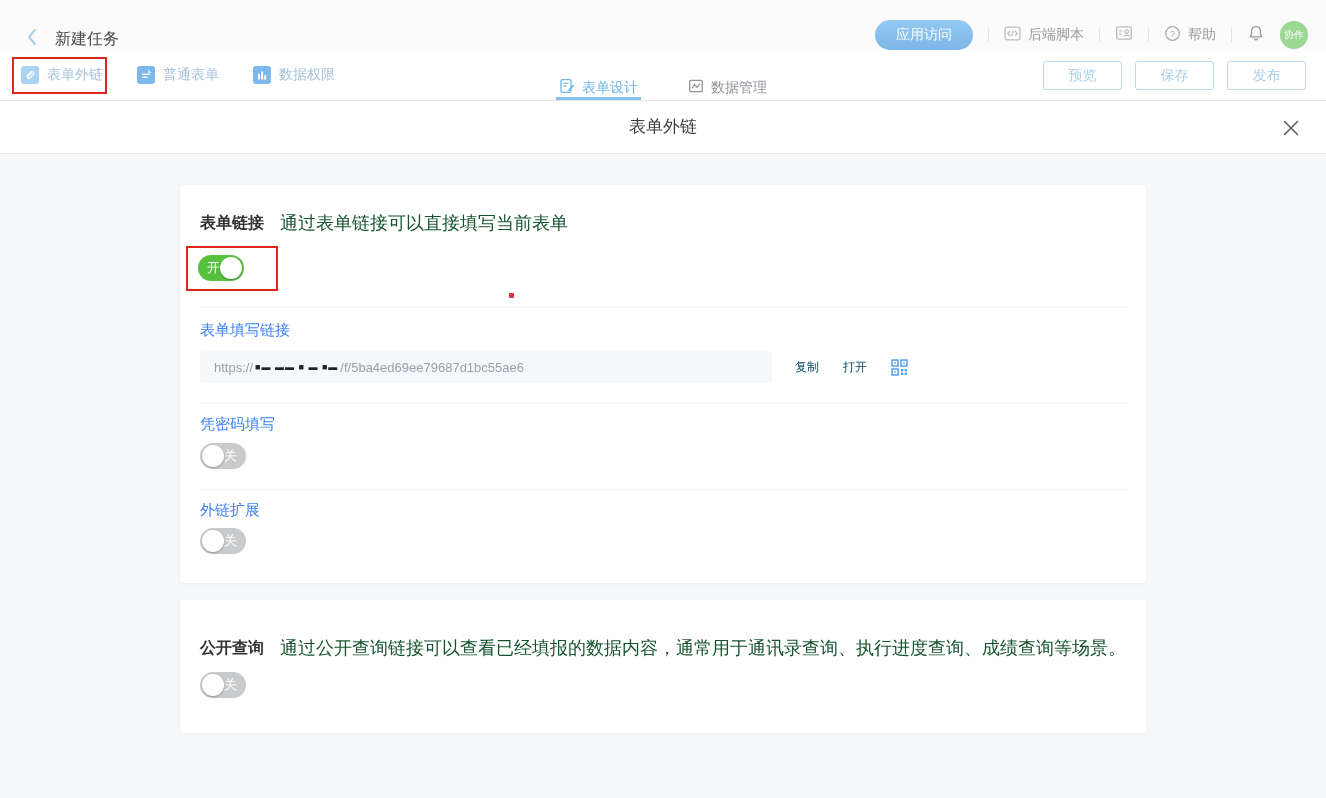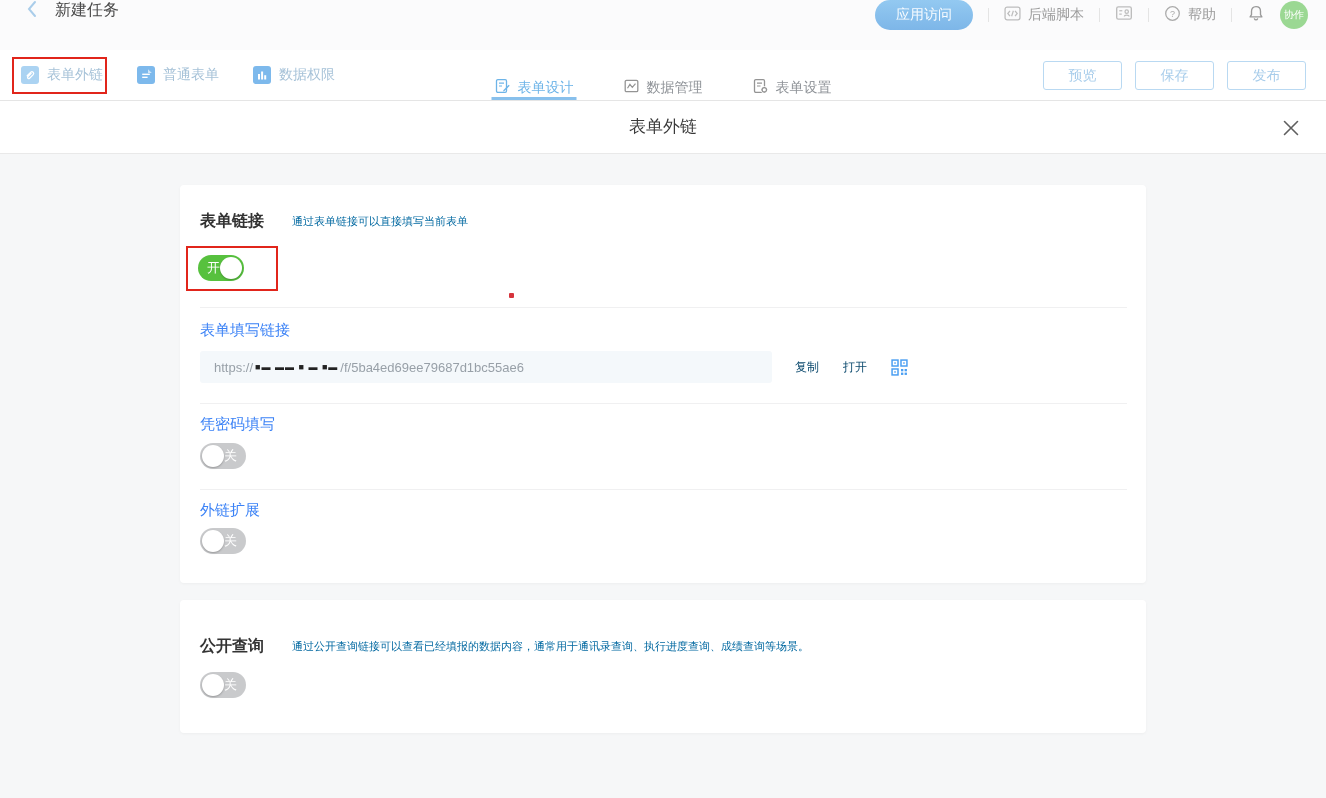--- a/index.html
+++ b/index.html
@@ -1,20 +1,20 @@
 <!DOCTYPE html>
 <html><head>
 <meta charset="utf-8">
 <style>
   * { margin:0; padding:0; box-sizing:border-box; }
   body { background:#e9eaeb; }
   .page{position:relative;width:1326px;height:798px;background:#f6f7f8;font-family:"Liberation Sans",sans-serif;overflow:hidden}
 
   
-  .hdr{position:absolute;top:0;left:0;right:0;height:50px;background:#fbfbfc;display:flex;align-items:flex-start;padding:0 18px 0 26px;}
+  .hdr{position:absolute;top:0;left:0;right:0;height:50px;background:#fbfbfc;display:flex;align-items:flex-end;padding:0 18px 0 26px;}
   .back-btn{display:flex;align-items:center;cursor:pointer}
   .hdr-title{font-size:16px;color:#4a4a4a;margin-left:17px}
   .hdr-right{margin-left:auto;display:flex;align-items:center;gap:15px}
   .pill{height:30px;padding:0 21px;border-radius:16px;background:linear-gradient(180deg,#93c9f1,#7db6e8);color:#f8fcff;font-size:14px;display:flex;align-items:center;border:none;cursor:pointer}
   .vsep{width:1px;height:14px;background:#e4e4e4}
   .hitem{display:flex;align-items:center;gap:7px;color:#9b9b9b;font-size:14px;cursor:pointer}
   .iconbtn{display:flex;align-items:center;cursor:pointer}
   .avatar{width:28px;height:28px;border-radius:50%;background:#9bd893;color:#fff;font-size:10px;display:flex;align-items:center;justify-content:center;cursor:pointer}
 
   
@@ -35,21 +35,21 @@
   .mbar{position:absolute;top:101px;left:0;right:0;height:53px;background:#fff;border-bottom:1px solid #e9e9e9}
   .mtitle{text-align:center;line-height:52px;font-size:17px;color:#3a3a3a}
   .mclose{position:absolute;right:25px;top:17px;width:20px;height:20px;cursor:pointer}
 
   
   .card{position:absolute;left:180px;width:966px;background:#fff;border-radius:4px;box-shadow:0 1px 3px rgba(0,0,0,.04)}
   .card1{top:185px;height:398px}
   .card2{top:600px;height:133px}
   .ctitle-row{position:absolute;left:20px;display:flex;align-items:center}
   .card-h{font-size:16px;font-weight:bold;color:#333}
-  .card-d{font-size:11px;color:#0369a1;margin-left:28px}
+  .card-d{font-size:18px;color:#14532d;margin-left:16px}
   .divider{position:absolute;left:20px;right:19px;height:1px;background:#f0f0f1}
   .flabel{position:absolute;left:20px;font-size:15px;color:#3b82f6}
   .redbox-toggle{position:absolute;left:6px;top:61px;width:92px;height:45px;border:2px solid #e1251b;pointer-events:none}
 
   
   .switch{position:absolute;width:46px;height:26px;border-radius:13px;display:flex;align-items:center;cursor:pointer}
   .switch .knob{position:absolute;top:2px;width:22px;height:22px;border-radius:50%;background:#fff;box-shadow:0 1px 2px rgba(0,0,0,.25)}
   .switch.on{background:#57c13e}
   .switch.on .knob{right:2px}
   .switch.on .sw-label{margin-left:9px;color:#fff;font-size:13px}
@@ -182,36 +182,20 @@
         <span>表单设计</span>
       </div>
       <div class="ctab">
         <span>
           <svg width="16" height="16" viewBox="0 0 16 16">
               <rect x="1.7" y="2.3" width="12.6" height="11.4" rx="1.3" fill="none" stroke="#949494" stroke-width="1.3"></rect>
               <polyline points="4,10.3 6.4,6.4 8.8,9.4 12,5.6" fill="none" stroke="#949494" stroke-width="1.2"></polyline>
             </svg>
         </span>
         <span>数据管理</span>
-      </div>
-      <div class="ctab">
-        <span>
-          <svg width="16" height="16" viewBox="0 0 16 16">
-              <rect x="2" y="1.7" width="10" height="12.6" rx="1.3" fill="none" stroke="#949494" stroke-width="1.3"></rect>
-              <line x1="4.5" y1="5.2" x2="9.5" y2="5.2" stroke="#949494" stroke-width="1.2"></line>
-              <line x1="4.5" y1="8" x2="8" y2="8" stroke="#949494" stroke-width="1.2"></line>
-              <circle cx="11.8" cy="11.8" r="3.6" fill="#fff"></circle>
-              <circle cx="11.8" cy="11.8" r="2.2" fill="none" stroke="#949494" stroke-width="1.2"></circle>
-              <line x1="11.8" y1="8.9" x2="11.8" y2="10" stroke="#949494" stroke-width="1.1"></line>
-              <line x1="11.8" y1="13.6" x2="11.8" y2="14.7" stroke="#949494" stroke-width="1.1"></line>
-              <line x1="8.9" y1="11.8" x2="10" y2="11.8" stroke="#949494" stroke-width="1.1"></line>
-              <line x1="13.6" y1="11.8" x2="14.7" y2="11.8" stroke="#949494" stroke-width="1.1"></line>
-            </svg>
-        </span>
-        <span>表单设置</span>
       </div>
     </div>
 
     <div class="abtns">
       <button class="obtn">预览</button>
       <button class="obtn">保存</button>
       <button class="obtn">发布</button>
     </div>
   </div>
 

